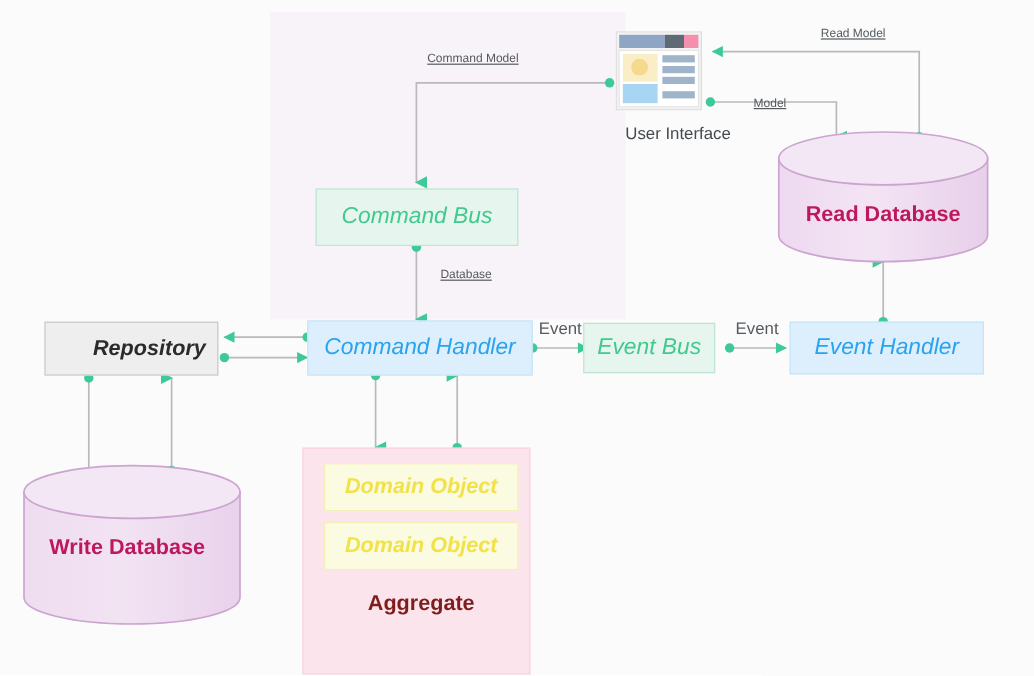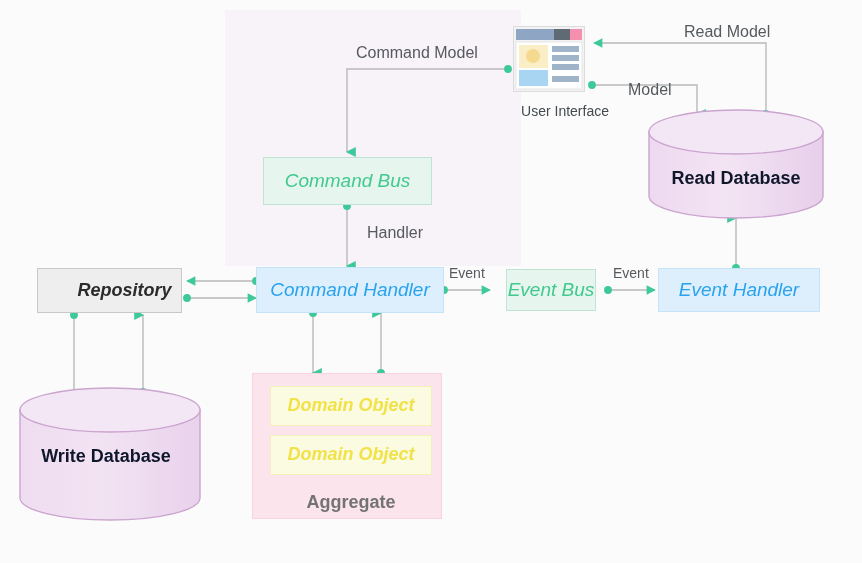--- a/index.html
+++ b/index.html
@@ -76,45 +76,45 @@
   }
 
   .aggregate-wrap {
     position: absolute;
     box-sizing: border-box;
     display: flex;
     flex-direction: column;
     align-items: center;
   }
   .aggregate-caption {
-    color: #737373;
+    color: #7f1d1d;
     font-size: 18px;
     font-weight: bold;
     line-height: 1;
   }
   .cyl-label {
     position: absolute;
     width: 100%;
     text-align: center;
-    color: #0f172a;
+    color: #be185d;
     font-size: 18px;
     font-weight: bold;
     pointer-events: none;
     white-space: nowrap;
   }
 
   
   .edge-label {
     position: absolute;
     color: #555a5e;
     font-size: 14px;
     white-space: nowrap;
     line-height: 1;
   }
-  .edge-label.big { font-size: 16px; }
+  .edge-label.big { font-size: 10px; text-decoration: underline; }
 
   
   .ui-icon {
     position: absolute;
   }
   .ui-caption {
     position: absolute;
     color: #444a4e;
     font-size: 14px;
     white-space: nowrap;
@@ -216,21 +216,21 @@
       <rect x="39" y="20" width="27" height="6" fill="#9fb4c9"></rect>
       <rect x="39" y="29" width="27" height="6" fill="#9fb4c9"></rect>
       <rect x="39" y="38" width="27" height="6" fill="#9fb4c9"></rect>
       <rect x="39" y="50" width="27" height="6" fill="#9fb4c9"></rect>
     </svg>
   </div>
   <div class="ui-caption" style="left:489px; top:103px; width:120px;">User Interface</div>
 
   <div class="edge-label big" style="left:356px; top:45px;text-align:right;">Command Model</div>
 
-  <div class="edge-label big" style="left:367px; top:225px;">Handler</div>
+  <div class="edge-label big" style="left:367px; top:225px;">Database</div>
 
   <div class="edge-label" style="left:449px; top:266px;">Event</div>
 
   <div class="edge-label" style="left:613px; top:266px;">Event</div>
 
   <div class="edge-label big" style="left:628px; top:82px;">Model</div>
 
   <div class="edge-label big" style="left:684px; top:24px;">Read Model</div>
 
   <div class="node box-green" style="left:263px; top:157px; width:169px; height:48px;">
@@ -238,29 +238,29 @@
   </div>
 
   <div class="node box-gray" style="left:37px; top:268px; width:145px; height:45px;">
     <span class="node-label">Repository</span>
   </div>
 
   <div class="node box-blue" style="left:256px; top:267px; width:188px; height:46px;">
     <span class="node-label">Command Handler</span>
   </div>
 
-  <div class="node box-green" style="left:506px; top:269px; width:90px; height:42px;">
+  <div class="node box-green" style="left:486px; top:269px; width:110px; height:42px;">
     <span class="node-label">Event Bus</span>
   </div>
 
   <div class="node box-blue" style="left:658px; top:268px; width:162px; height:44px;">
     <span class="node-label">Event Handler</span>
   </div>
 
-  <div class="aggregate-wrap box-pink" style="left:252px; top:373px; width:190px; height:146px; padding:12px 6px 0 14px;">
+  <div class="aggregate-wrap box-pink" style="left:252px; top:373px; width:190px; height:189px; padding:12px 6px 0 14px;">
     <div class="node box-yellow" style="position:relative; left:0; top:0; width:162px; height:40px;">
       <span class="node-label">Domain Object</span>
     </div>
     <div class="node box-yellow" style="position:relative; left:0; top:0; margin-top:9px; width:162px; height:40px;">
       <span class="node-label">Domain Object</span>
     </div>
     <div class="aggregate-caption" style="margin-top:18px;">Aggregate</div>
   </div>
 
   <div class="cyl-label" style="left:20px; top:446px; width:172px;">Write Database</div>

